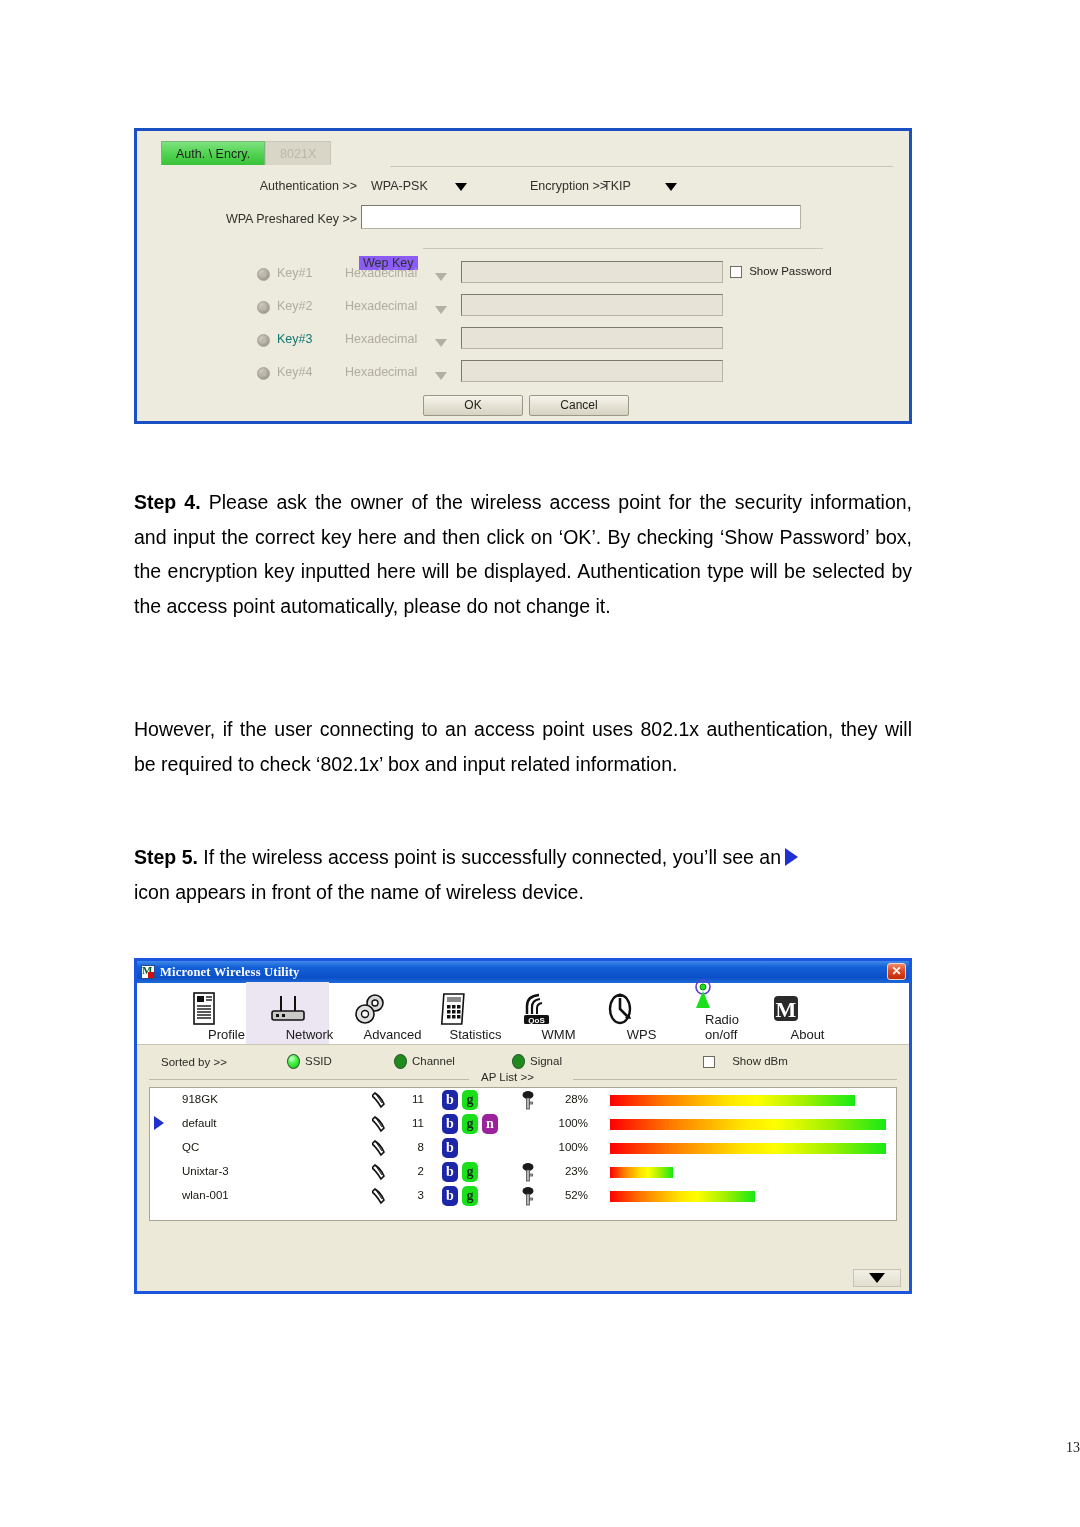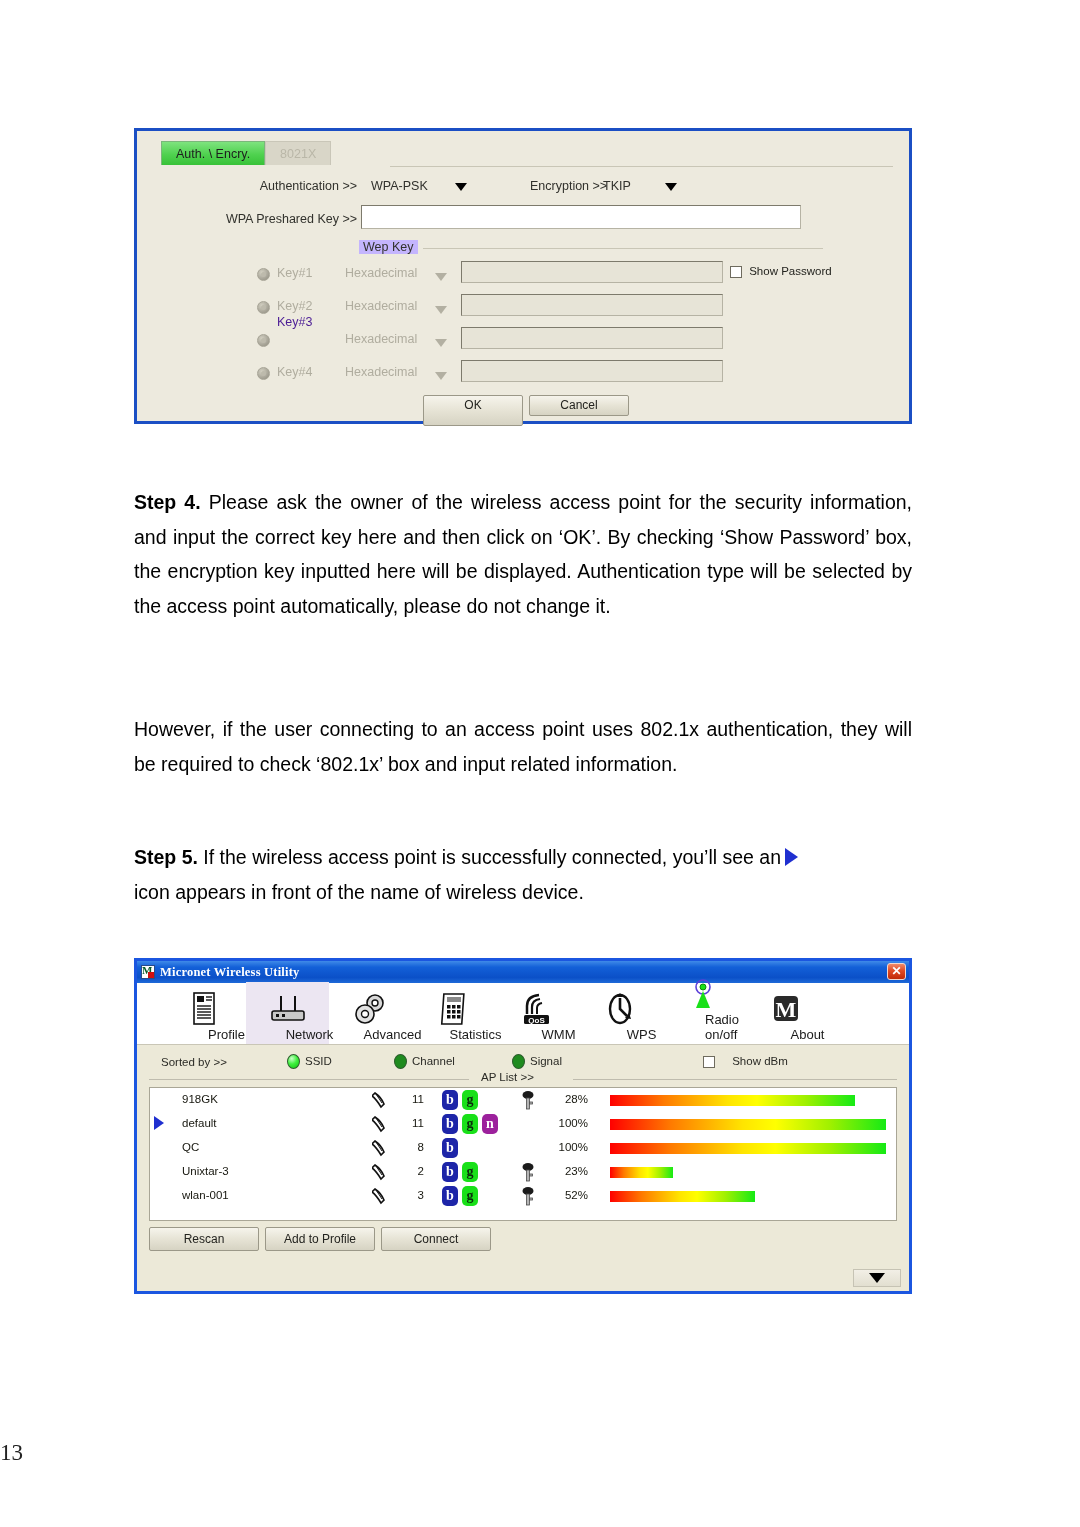--- a/index.html
+++ b/index.html
@@ -58,21 +58,21 @@
 
   .txtbox{
     background:#ffffff;
     border:1px solid #b6b3a4;
     border-top:1px solid #7d7a6c;border-left:1px solid #7d7a6c;
     box-sizing:border-box;
   }
   .txtbox.disabled{background:#e7e4d7;}
 
   .grp-line{position:absolute;height:1px;background:#c9c6b6;}
-  .grp-lbl{position:absolute;font-size:12.5px;color:#31312c;background:#c4b5fd;padding:0 4px;}
+  .grp-lbl{position:absolute;font-size:12.5px;color:#31312c;background:#8b5cf6;padding:0 4px;margin-top:16px;}
 
   .keyradio{
     position:absolute;width:13px;height:13px;border-radius:50%;
     background:radial-gradient(circle at 35% 32%,#d3d0c2 0%,#a9a699 60%,#8e8b7e 100%);
     border:1px solid #a7a496;box-sizing:border-box;
   }
   .keyradio:after{
     content:"";position:absolute;left:3px;top:3px;width:5px;height:5px;
     border-radius:50%;background:#bdbaac;
   }
@@ -211,22 +211,22 @@
     background:linear-gradient(180deg,#f2efe6 0%,#e2dfd0 100%);
     border:1px solid #c6c3b4;box-sizing:border-box;
     display:flex;align-items:center;justify-content:center;
   }
   .expander i{
     width:0;height:0;border-left:8px solid transparent;
     border-right:8px solid transparent;border-top:10px solid #000;display:block;
   }
 
   .pagenum{
-    position:absolute;left:0;right:0;top:1440px;text-align:left;
-    font-family:"Liberation Serif", serif;font-size:23px;color:#222;
+    position:absolute;left:0;right:0;top:1440px;text-align:right;
+    font-family:"Liberation Serif", serif;font-size:14px;color:#222;
   }
 </style>
 </head>
 <body>
 
 <div class="dlg-frame" id="auth-dialog">
 
   <div class="tabstrip">
     <span class="tab active">Auth. \ Encry.</span><span class="tab inactive">8021X</span>
   </div>
@@ -265,35 +265,35 @@
   <div>
     <span class="keyradio" style="left:120px;top:170px;"></span>
     <span class="row" style="left:140px;top:168px;color:#b0ad9f;">Key#2</span>
     <span class="row" style="left:208px;top:168px;color:#b0ad9f;">Hexadecimal</span>
     <span style="position:absolute;left:298px;top:169px;"><span class="ddl-arrow dim"></span></span>
     <span class="txtbox disabled" style="position:absolute;left:324px;top:163px;width:262px;height:22px;"></span>
   </div>
 
   <div>
     <span class="keyradio" style="left:120px;top:203px;"></span>
-    <span class="row" style="left:140px;top:184px;color:#4c1d95;">Key#3</span>
+    <span class="row" style="left:140px;top:201px;color:#0f766e;">Key#3</span>
     <span class="row" style="left:208px;top:201px;color:#b0ad9f;">Hexadecimal</span>
     <span style="position:absolute;left:298px;top:202px;"><span class="ddl-arrow dim"></span></span>
     <span class="txtbox disabled" style="position:absolute;left:324px;top:196px;width:262px;height:22px;"></span>
   </div>
 
   <div>
     <span class="keyradio" style="left:120px;top:236px;"></span>
     <span class="row" style="left:140px;top:234px;color:#b0ad9f;">Key#4</span>
     <span class="row" style="left:208px;top:234px;color:#b0ad9f;">Hexadecimal</span>
     <span style="position:absolute;left:298px;top:235px;"><span class="ddl-arrow dim"></span></span>
     <span class="txtbox disabled" style="position:absolute;left:324px;top:229px;width:262px;height:22px;"></span>
   </div>
 
-  <div class="btn3d" style="position:absolute;left:286px;top:264px;width:100px;height:31px;line-height:19px;">OK</div>
+  <div class="btn3d" style="position:absolute;left:286px;top:264px;width:100px;height:21px;line-height:19px;">OK</div>
   <div class="btn3d" style="position:absolute;left:392px;top:264px;width:100px;height:21px;line-height:19px;">Cancel</div>
 </div>
 
 <div class="para" style="top:485px;">
   <b>Step 4.</b><span> Please ask the owner of the wireless access point for the security information, and input the correct key here and then click on ‘OK’. By checking ‘Show Password’ box, the encryption key inputted here will be displayed. Authentication type will be selected by the access point automatically, please do not change it.</span>
 </div>
 
 <div class="para" style="top:712px;">
   <span>However, if the user connecting to an access point uses 802.1x authentication, they will be required to check ‘802.1x’ box and input related information.</span>
 </div>
@@ -552,23 +552,20 @@
             <rect x="5.5" y="7" width="3" height="11" fill="#b5b5b5" stroke="#4a4a4a" stroke-width=".8"></rect>
             <rect x="8.5" y="11" width="3" height="2" fill="#b5b5b5" stroke="#4a4a4a" stroke-width=".8"></rect>
           </svg>
       </span>
       <span class="ap-pct">52%</span>
       <span class="ap-bar" style="width:145px;"></span>
     </div>
 
   </div>
 
-  <div class="btnrow">
-    <span class="btn3d">Rescan</span><span class="btn3d">Add to Profile</span><span class="btn3d">Connect</span>
-  </div>
 
   <div class="expander">
     <i></i>
   </div>
 
 </div>
 
 <div class="pagenum">13</div>
 
 </body></html>

